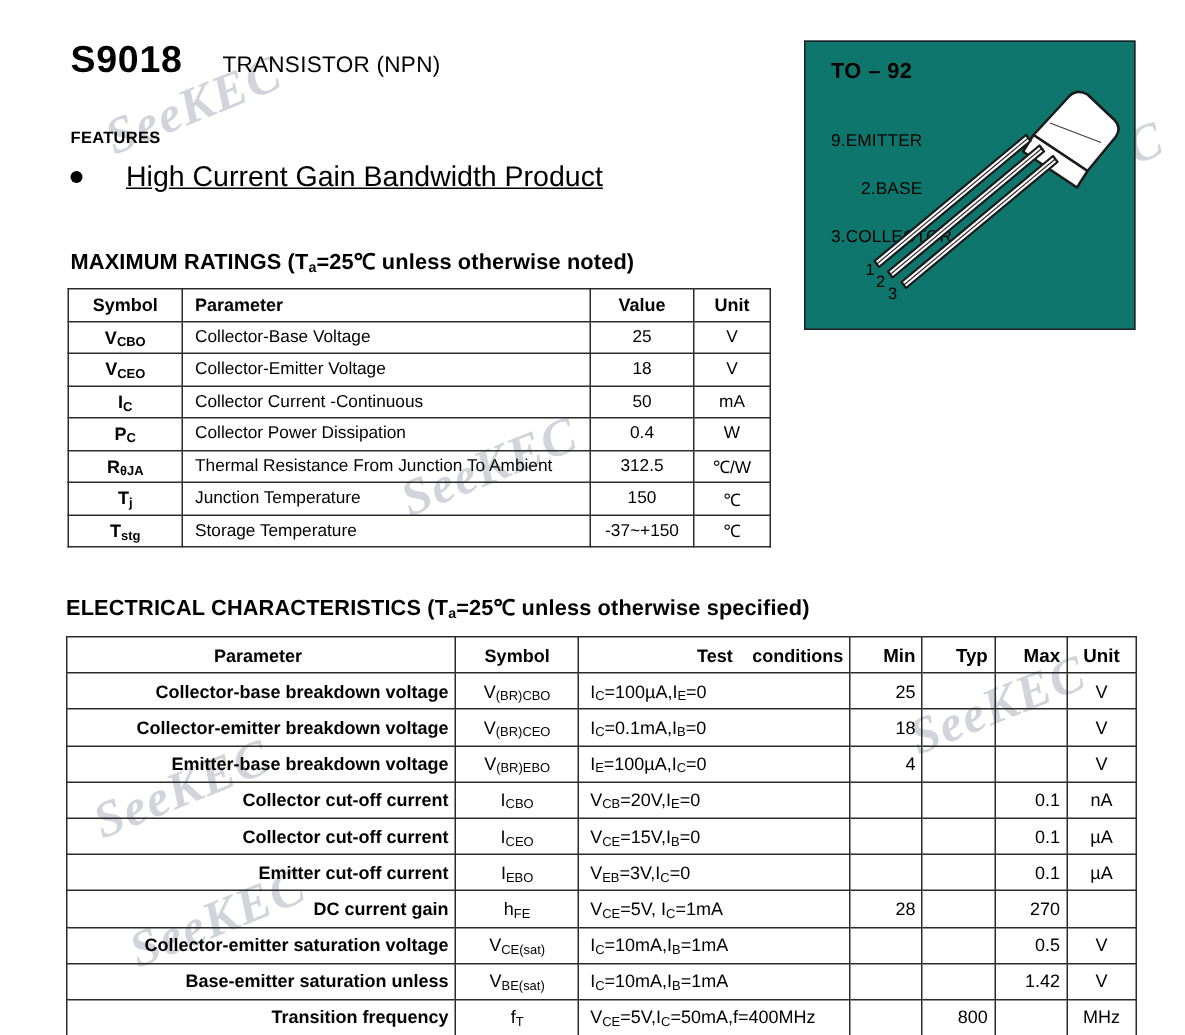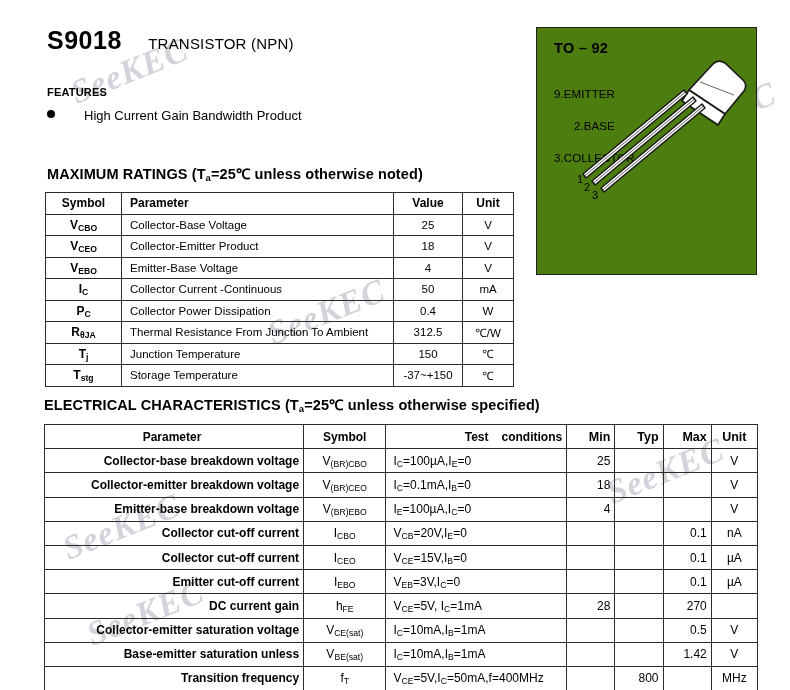--- a/index.html
+++ b/index.html
@@ -46,27 +46,27 @@
     position: absolute; left: 47px; top: 86px;
     font-size: 11px; font-weight: bold; letter-spacing: .2px; z-index: 10;
   }
   #features-list { position: absolute; left: 47px; top: 108px; z-index: 10; }
   .feat-row { display: flex; align-items: baseline; }
   .feat-bullet {
     width: 8px; height: 8px; border-radius: 50%;
     background: #000; display: inline-block; margin-right: 29px;
     position: relative; top: -2px; flex: none;
   }
-  .feat-text { font-size: 13px; }
+  .feat-text { font-size: 19px; text-decoration: underline; }
 
   
   #pkg-box {
     position: absolute; left: 536px; top: 27px;
-    width: 221px; height: 248px;
-    border: 1.6px solid #231f20; background: #4d7c0f; z-index: 10;
+    width: 221px; height: 193px;
+    border: 1.6px solid #231f20; background: #0f766e; z-index: 10;
   }
   #pkg-title {
     position: absolute; left: 17px; top: 12px;
     font-size: 14.5px; font-weight: bold; letter-spacing: .3px;
   }
   .pin-label {
     position: absolute; font-size: 11.5px; letter-spacing: .1px;
   }
   #pin1 { left: 17px; top: 60px; }
   #pin2 { left: 17px; top: 92px; margin-left: 20px; }
@@ -199,28 +199,22 @@
           <td class="hdr c-unit">Unit</td>
         </tr>
         <tr>
           <td class="c-sym">V<sub>CBO</sub></td>
           <td class="c-par">Collector-Base Voltage</td>
           <td class="c-val">25</td>
           <td class="c-unit">V</td>
         </tr>
         <tr>
           <td class="c-sym">V<sub>CEO</sub></td>
-          <td class="c-par">Collector-Emitter Product</td>
+          <td class="c-par">Collector-Emitter Voltage</td>
           <td class="c-val">18</td>
-          <td class="c-unit">V</td>
-        </tr>
-        <tr>
-          <td class="c-sym">V<sub>EBO</sub></td>
-          <td class="c-par">Emitter-Base Voltage</td>
-          <td class="c-val">4</td>
           <td class="c-unit">V</td>
         </tr>
         <tr>
           <td class="c-sym">I<sub>C</sub></td>
           <td class="c-par">Collector Current -Continuous</td>
           <td class="c-val">50</td>
           <td class="c-unit">mA</td>
         </tr>
         <tr>
           <td class="c-sym">P<sub>C</sub></td>

